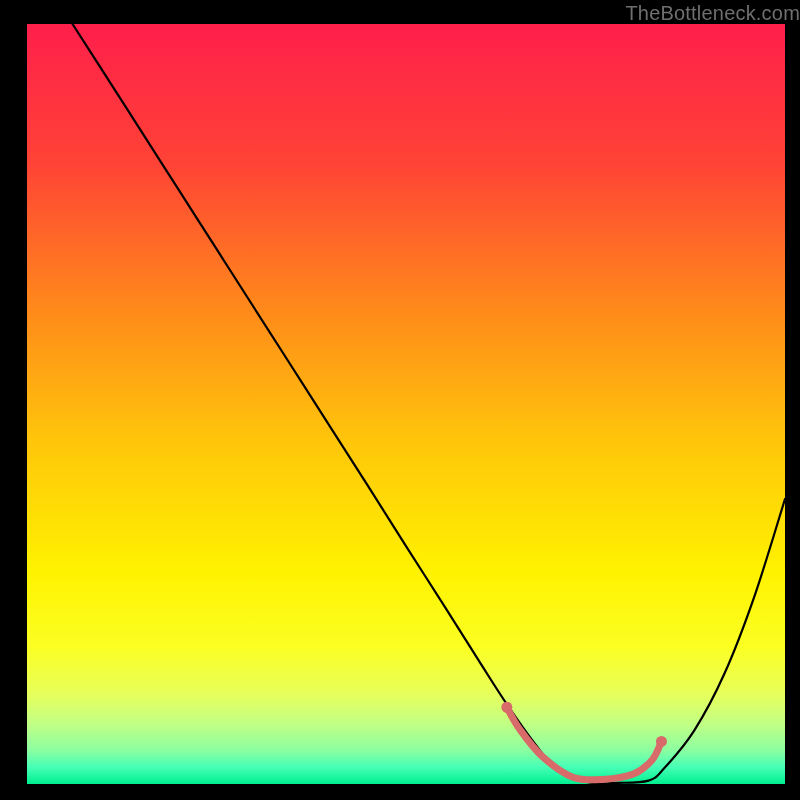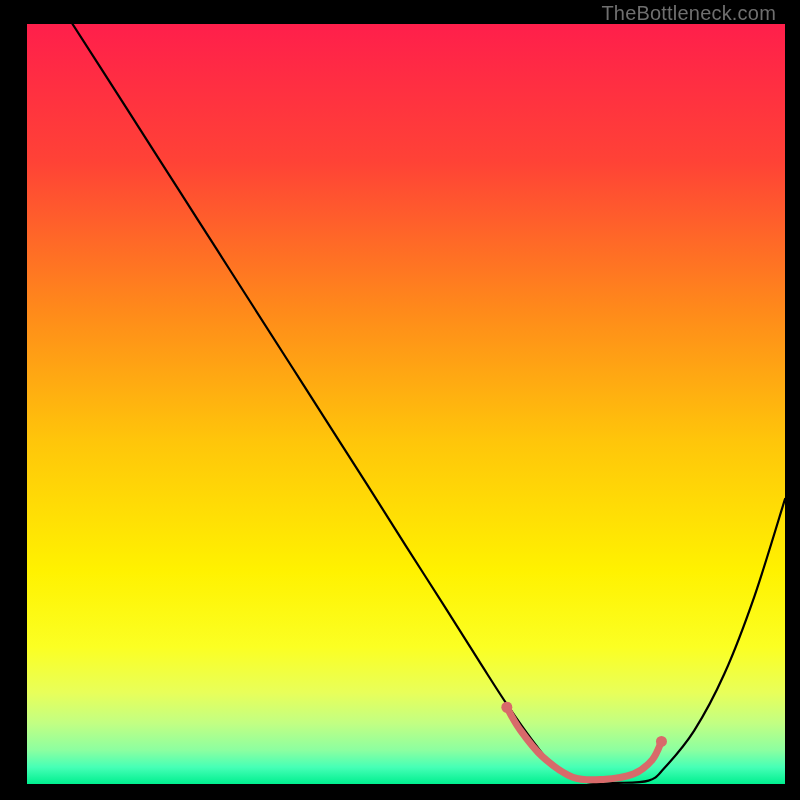--- a/index.html
+++ b/index.html
@@ -20,21 +20,21 @@
     background: #000000;
   }
   svg {
     position: absolute;
     left: 0;
     top: 0;
   }
   .watermark {
     position: absolute;
     top: 2px;
-    right: 24px;
+    right: 0;
     color: #6f6f6f;
     font-size: 20px;
     font-weight: 500;
     letter-spacing: 0.2px;
   }
 </style>
 </head>
 <body>
 
 <div class="frame">

